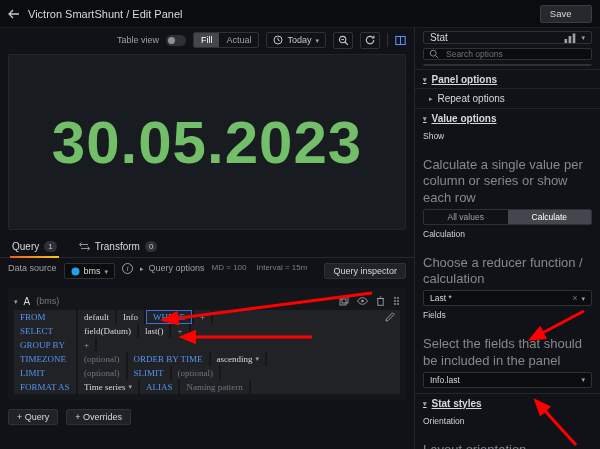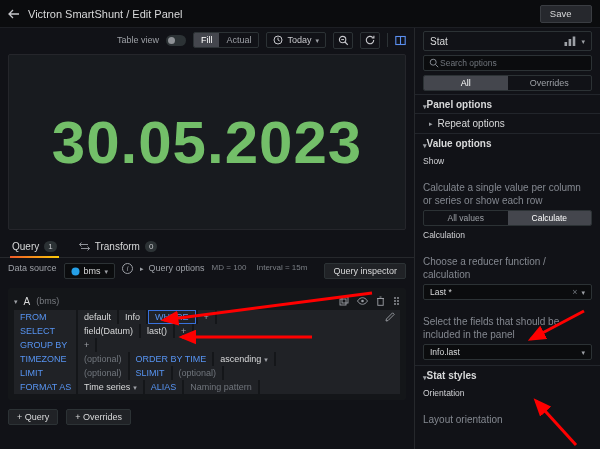--- a/index.html
+++ b/index.html
@@ -52,51 +52,51 @@
   .spacer { flex:1; }
   .sm-btn { background:#202226; border:1px solid #2c3235; color:#d8d9da; font-size:9px; padding:2px 8px; border-radius:2px; cursor:pointer; display:flex; align-items:center; gap:4px; }
 
   
   .query-card { margin:4px 8px 0; background:#141619; border-radius:2px; padding:4px 6px 6px; }
   .qc-header { display:flex; align-items:center; gap:6px; height:18px; font-size:9px; color:#9da0a6; }
   .qc-ref { color:#d8d9da; font-size:10px; }
   .qc-ds { color:#787b80; }
   .qc-icons { margin-left:auto; display:flex; gap:8px; align-items:center; }
   .qc-icons > span { display:flex; cursor:pointer; }
-  .q-row { display:flex; gap:2px; margin-top:0; height:14px; }
+  .q-row { display:flex; gap:2px; margin-top:0; height:14px;font-family:Liberation Serif, serif; }
   .q-cell { background:#202226; padding:0 6px; font-size:9px; line-height:14px; color:#d8d9da; white-space:nowrap; cursor:pointer; display:flex; align-items:center; gap:3px; }
   .q-label { width:62px; color:var(--keyword-blue,#5794f2); flex:none; }
   .q-kw { color:var(--keyword-blue,#5794f2); }
   .q-sel { border:1px solid var(--accent-blue,#3871dc); line-height:12px; }
   .q-ph { color:#70757c; }
   .q-plus { color:#9da0a6; padding:0 6px; }
   .q-fill { flex:1; background:#202226; display:flex; justify-content:flex-end; align-items:center; padding:0 5px; }
 
   .editor-footer { display:flex; gap:8px; padding:9px 8px; }
 
   
   .viz-picker { margin:3px 8px 0; height:20px; border:1px solid #2c3235; border-radius:2px; display:flex; align-items:center; padding:0 6px; gap:5px; font-size:10px; color:#d8d9da; cursor:pointer;text-align:right; }
   .viz-right { margin-left:auto; display:flex; align-items:center; gap:5px; }
-  .search-box { margin:4px 8px 0; height:16px; background:#0b0c0e; border:1px solid #2c3235; border-radius:2px; display:flex; align-items:center; gap:1px; padding:0 5px; }
+  .search-box { margin:4px 8px 0; height:16px; background:#0b0c0e; border:1px solid #2c3235; border-radius:2px; display:flex; align-items:center; gap:7px; padding:0 5px; }
   .search-box input { background:transparent; border:0; outline:0; color:#d8d9da; font-size:8.5px; width:100%; font-family:"Liberation Sans",sans-serif; }
   .search-box input::placeholder { color:#70757c; }
   .filter-tabs { margin:4px 8px 3px; display:flex; border:1px solid #2c3235; border-radius:2px; overflow:hidden; height:16px; }
   .filter-tab { flex:1; display:flex; align-items:center; justify-content:center; font-size:9px; color:#9da0a6; cursor:pointer; }
   .filter-tab.active { background:#44464d; color:#fff; }
 
   .section { border-top:1px solid #22252b; }
-  .section-header { display:flex; align-items:flex-end; padding:4px 8px 3px; font-size:10px; font-weight:bold; color:#d8d9da; cursor:pointer; }
+  .section-header { display:flex; align-items:center; gap:5px; padding:4px 8px 3px; font-size:10px; font-weight:bold; color:#d8d9da; cursor:pointer;text-decoration:underline; }
   .collapsed-row { display:flex; align-items:center; gap:5px; padding:4px 8px 4px 14px; font-size:10px; color:#d8d9da; border-top:1px solid #22252b; cursor:pointer; }
   .fields-wrap { padding:0 8px 5px; }
   .flabel { font-size:8.5px; color:#d0d1d5; margin:4px 0 2px; }
   .text-input { width:100%; height:16px; background:#0b0c0e; border:1px solid #2c3235; border-radius:2px; color:#d8d9da; font-size:8.5px; padding:0 5px; font-family:"Liberation Sans",sans-serif; }
   textarea.text-input { height:22px; resize:none; padding-top:2px; }
   .sw { width:22px; height:10px; border-radius:6px; background:#202226; border:1px solid #2c3235; position:relative; margin:2px 0 3px; cursor:pointer; }
   .sw::after { content:""; position:absolute; width:7px; height:7px; border-radius:50%; background:#8e9196; top:0.5px; left:1px; }
-  .fdesc { font-size:10px; color:#848890; line-height:1.25; margin:16px 0 3px; }
+  .fdesc { font-size:13px; color:#848890; line-height:1.25; margin:16px 0 3px; }
   .opt-radio { height:16px; margin-bottom:2px; display:flex; border:1px solid #2c3235; border-radius:2px; overflow:hidden; }
   .opt-radio .radio-btn { flex:1; font-size:8.5px; padding:0; }
   .select-box { height:16px; background:#0b0c0e; border:1px solid #2c3235; border-radius:2px; display:flex; align-items:center; padding:0 6px; font-size:8.5px; color:#d8d9da; gap:4px; cursor:pointer; }
   .select-box .x-clear { margin-left:auto; color:#70757c; font-size:9px; line-height:1; cursor:pointer; }
   .select-box .caret-end { margin-left:auto; }
   .chev { color:#9da0a6; font-size:7px; line-height:1; }
 
   
   .arrows { position:absolute; inset:0; z-index:99; pointer-events:none; }
 </style>
@@ -367,20 +367,21 @@
             <span class="radio-btn">All values</span>
             <span class="radio-btn active">Calculate</span>
           </div>
           <div class="flabel">Calculation</div>
           <div class="fdesc">Choose a reducer function / calculation</div>
           <div class="select-box">
             <span>Last *</span>
             <span class="x-clear">×</span>
             <span class="caret">▾</span>
           </div>
+          <div class="flabel">Fields</div>
           <div class="fdesc">Select the fields that should be included in the panel</div>
           <div class="select-box">
             <span>Info.last</span>
             <span class="caret caret-end">▾</span>
           </div>
         </div>
       </div>
 
       <div class="section">
         <div class="section-header">

